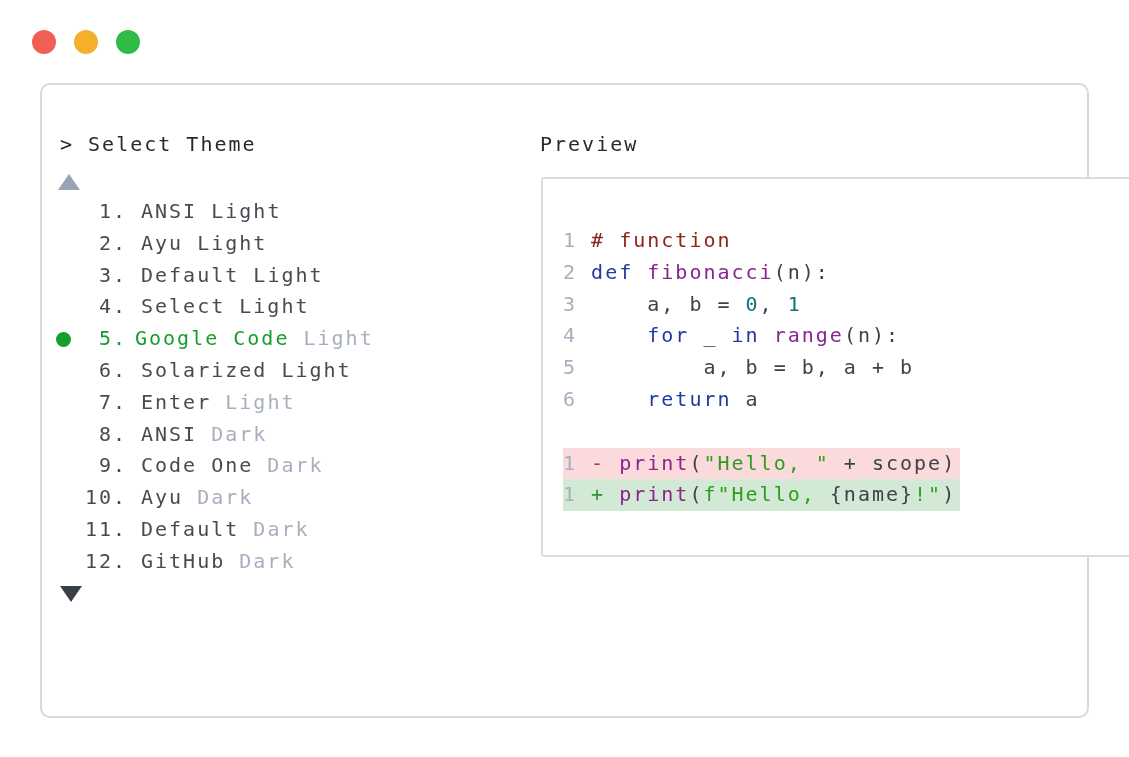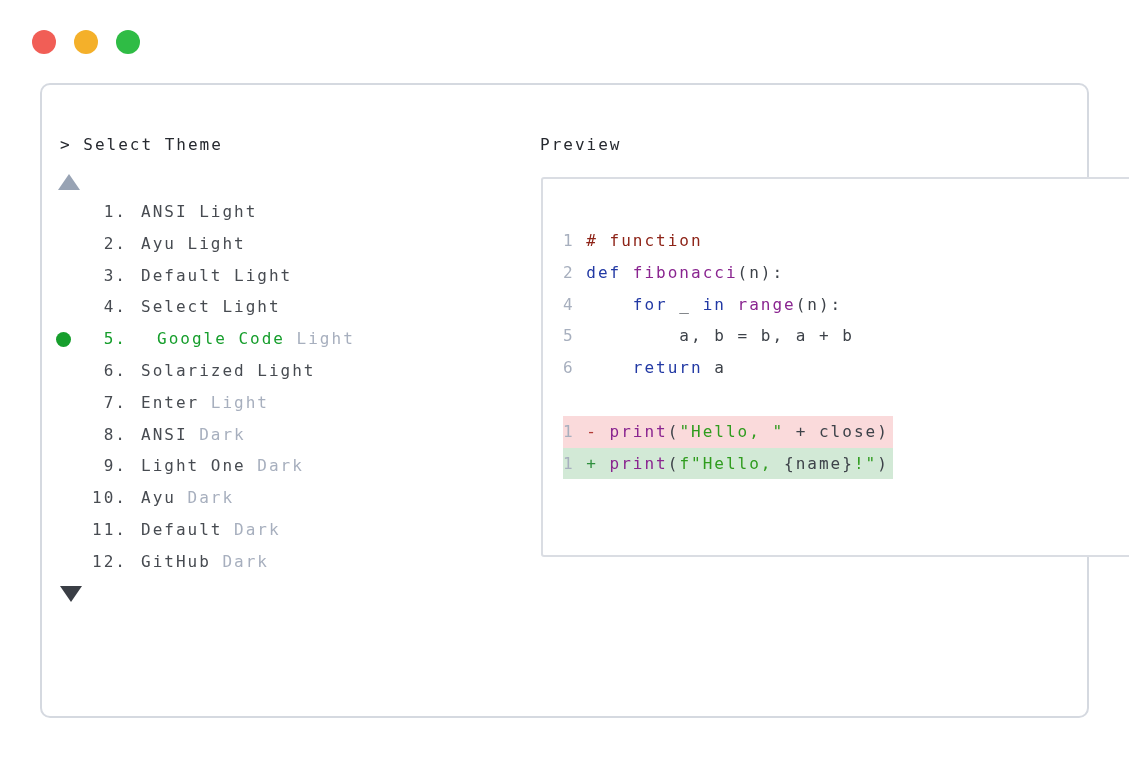--- a/index.html
+++ b/index.html
@@ -7,21 +7,21 @@
     --code-plain:#3d4249; --comment:#8e2418; --keyword:#2239a4; --type:#8a2590;
     --literal:#0e7173; --string:#2f9c1e; --diff-removed-bg:#fadadb; --diff-added-bg:#d2e9d6;
     --diff-minus:#b23b36; --diff-plus:#2e8f3d; --traffic-red:#f15e56; --traffic-yellow:#f4b02a;
     --traffic-green:#2fbc45; --border:#d5d9e0; --tri-up:#98a3b4; --tri-down:#3a3e45;
   }
   * { margin:0; padding:0; box-sizing:border-box; }
   html,body { background:#fff; }
   .stage {
     position:relative; width:1129px; height:757px; background:#fff; overflow:hidden;
     font-family:"DejaVu Sans Mono","Liberation Mono",monospace;
-    font-size:16px; letter-spacing:2px; line-height:31.8px; color:var(--list-text);
+    font-size:20px; letter-spacing:2px; line-height:31.8px; color:var(--list-text);
   }
   .traffic { position:absolute; left:32px; top:30px; display:flex; gap:18px; }
   .tl { width:24px; height:24px; border-radius:50%; display:inline-block; }
   .tl.red { background:var(--traffic-red); }
   .tl.yellow { background:var(--traffic-yellow); }
   .tl.green { background:var(--traffic-green); }
   .panel {
     position:absolute; left:40px; top:83px; width:1049px; height:635px;
     border:2px solid var(--border); border-radius:10px; background:#fff;
   }
@@ -70,38 +70,39 @@
   <div class="panel">
     <div class="prompt">&gt; Select Theme</div>
     <div class="preview-label">Preview</div>
 
     <div class="tri tri-up"></div>
     <div class="theme-list">
         <div class="trow"><span class="marker"></span><span class="num">1.</span><span class="tname" style="margin-left: 14px;">ANSI</span><span class="tvariant"> Light</span></div>
         <div class="trow"><span class="marker"></span><span class="num">2.</span><span class="tname" style="margin-left: 14px;">Ayu</span><span class="tvariant"> Light</span></div>
         <div class="trow"><span class="marker"></span><span class="num">3.</span><span class="tname" style="margin-left: 14px;">Default</span><span class="tvariant"> Light</span></div>
         <div class="trow"><span class="marker"></span><span class="num">4.</span><span class="tname" style="margin-left: 14px;">Select</span><span class="tvariant"> Light</span></div>
-        <div class="trow"><span class="marker"><span class="sel-dot"></span></span><span class="num sel">5.</span><span class="tname sel" style="margin-left: 30px;">Google Code</span><span class="tvariant muted"> Light</span></div>
+        <div class="trow"><span class="marker"><span class="sel-dot"></span></span><span class="num sel">5.</span><span class="tname sel" style="margin-left: 8px;">Google Code</span><span class="tvariant muted"> Light</span></div>
         <div class="trow"><span class="marker"></span><span class="num">6.</span><span class="tname" style="margin-left: 14px;">Solarized</span><span class="tvariant"> Light</span></div>
         <div class="trow"><span class="marker"></span><span class="num">7.</span><span class="tname" style="margin-left: 14px;">Enter</span><span class="tvariant muted"> Light</span></div>
         <div class="trow"><span class="marker"></span><span class="num">8.</span><span class="tname" style="margin-left: 14px;">ANSI</span><span class="tvariant muted"> Dark</span></div>
-        <div class="trow"><span class="marker"></span><span class="num">9.</span><span class="tname" style="margin-left: 14px;">Light One</span><span class="tvariant muted"> Dark</span></div>
+        <div class="trow"><span class="marker"></span><span class="num">9.</span><span class="tname" style="margin-left: 14px;">Code One</span><span class="tvariant muted"> Dark</span></div>
         <div class="trow"><span class="marker"></span><span class="num">10.</span><span class="tname" style="margin-left: 14px;">Ayu</span><span class="tvariant muted"> Dark</span></div>
         <div class="trow"><span class="marker"></span><span class="num">11.</span><span class="tname" style="margin-left: 14px;">Default</span><span class="tvariant muted"> Dark</span></div>
         <div class="trow"><span class="marker"></span><span class="num">12.</span><span class="tname" style="margin-left: 14px;">GitHub</span><span class="tvariant muted"> Dark</span></div>
       </div>
     <div class="tri tri-down"></div>
 
 
     <div class="preview-box">
       <div class="code">
           <div class="cline"><span class="lnum">1</span> <span class="tok-comment"># function</span></div>
           <div class="cline"><span class="lnum">2</span> <span class="tok-keyword">def</span><span class="tok-plain"> </span><span class="tok-type">fibonacci</span><span class="tok-plain">(n):</span></div>
+          <div class="cline"><span class="lnum">3</span> <span class="tok-plain">    a, b = </span><span class="tok-literal">0</span><span class="tok-plain">, </span><span class="tok-literal">1</span></div>
           <div class="cline"><span class="lnum">4</span> <span class="tok-plain">    </span><span class="tok-keyword">for</span><span class="tok-plain"> _ </span><span class="tok-keyword">in</span><span class="tok-plain"> </span><span class="tok-type">range</span><span class="tok-plain">(n):</span></div>
           <div class="cline"><span class="lnum">5</span> <span class="tok-plain">        a, b = b, a + b</span></div>
           <div class="cline"><span class="lnum">6</span> <span class="tok-plain">    </span><span class="tok-keyword">return</span><span class="tok-plain"> a</span></div>
           <div class="cline"> </div>
-          <div class="cline"><span class="dhl removed"><span class="lnum">1</span> <span class="sign minus">-</span> <span class="tok-type">print</span><span class="tok-plain">(</span><span class="tok-string">"Hello, "</span><span class="tok-plain"> + close)</span></span></div>
+          <div class="cline"><span class="dhl removed"><span class="lnum">1</span> <span class="sign minus">-</span> <span class="tok-type">print</span><span class="tok-plain">(</span><span class="tok-string">"Hello, "</span><span class="tok-plain"> + scope)</span></span></div>
           <div class="cline"><span class="dhl added"><span class="lnum">1</span> <span class="sign plus">+</span> <span class="tok-type">print</span><span class="tok-plain">(</span><span class="tok-string">f"Hello, </span><span class="tok-plain">{name}</span><span class="tok-string">!"</span><span class="tok-plain">)</span></span></div>
         </div>
     </div>
   </div>
 </div>
 
 </body></html>

